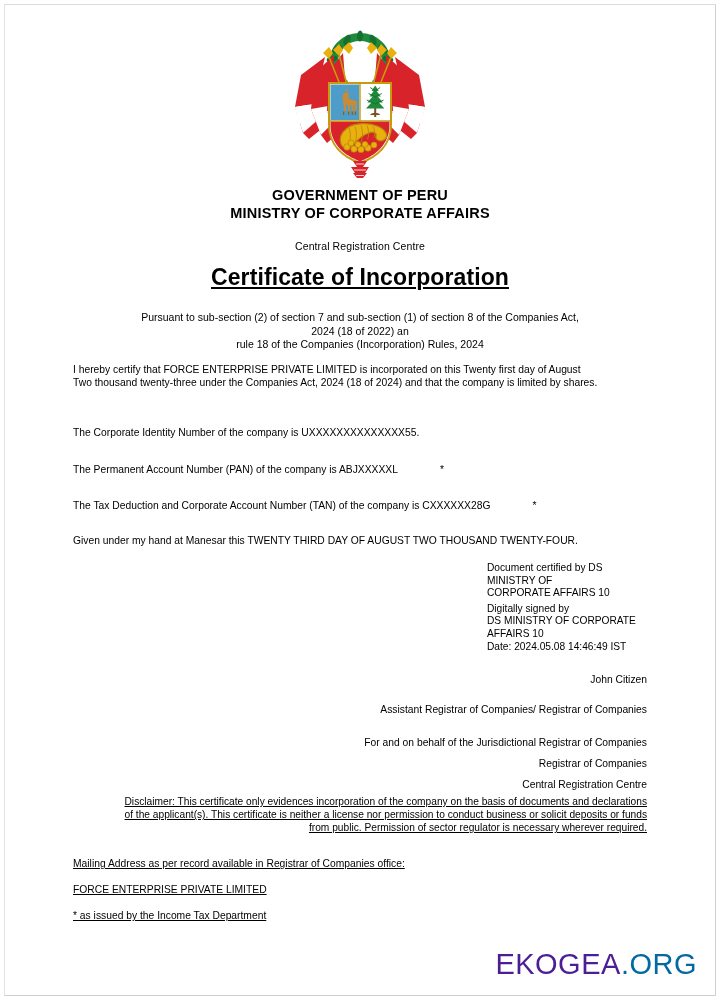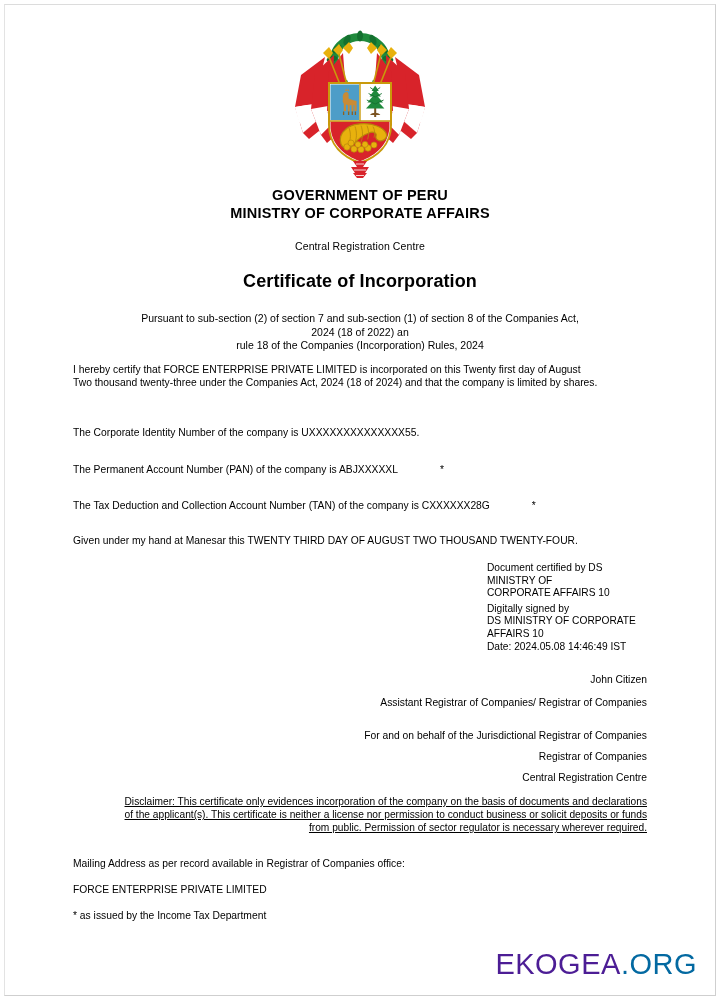--- a/index.html
+++ b/index.html
@@ -66,24 +66,25 @@
     font-weight: bold;
     letter-spacing: 0.2px;
     line-height: 17.5px;
   }
   .crc-line {
     font-size: 10.5px;
     margin-top: 18px;
     letter-spacing: 0.1px;
   }
   .cert-title {
-    font-size: 18px;
+    font-size: 23px;
     font-weight: bold;
-    margin-top: 19px;
+    margin-top: 12px;
     letter-spacing: 0.1px;
+    text-decoration: underline;
   }
   .pursuant {
     font-size: 10.5px;
     margin-top: 20px;
     line-height: 13.6px;
     padding: 0 90px;
   }
 
   
   .body-block {
@@ -115,21 +116,21 @@
   .cert-by .grp2 { margin-top: 3px; }
 
   .sig-lines {
     position: absolute;
     right: 68px;
     top: 668px;
     text-align: right;
     font-size: 10.3px;
     line-height: 13px;
   }
-  .sig-lines .l-name   { margin-bottom: 10px; }
+  .sig-lines .l-name   { margin-bottom: 17px; }
   .sig-lines .l-asst   { margin-bottom: 20px; }
   .sig-lines .l-behalf { margin-bottom: 8px; }
   .sig-lines .l-roc    { margin-bottom: 8px; }
 
   
   .disclaimer {
     position: absolute;
     left: 64px;
     right: 68px;
     top: 790px;
@@ -139,21 +140,21 @@
     text-decoration: underline;
   }
   .footer-block {
     position: absolute;
     left: 68px;
     right: 68px;
     top: 852px;
     font-size: 10.3px;
     line-height: 13px;
   }
-  .footer-block .f-row { margin-bottom: 13px; }
+  .footer-block .f-row { margin-bottom: 13px; text-decoration: underline; }
   .footer-block .f-row:last-child { margin-bottom: 0; }
 
   
   .watermark {
     position: absolute;
     right: 18px;
     bottom: 14px;
     font-size: 29px;
     letter-spacing: 0.5px;
     font-family: "Liberation Sans", sans-serif;
@@ -332,21 +333,21 @@
 
       <div class="spacer-24"></div>
 
       <div class="para">
         <span>The Permanent Account Number (PAN) of the company is </span><span class="bold">ABJXXXXXL</span><span class="ast" style="padding-left:42px">*</span>
       </div>
 
       <div class="spacer-22"></div>
 
       <div class="para">
-        <span>The Tax Deduction and Collection Account Number (TAN) of the company is </span><span class="bold">CXXXXXX28G</span><span class="ast" style="padding-left:42px">*</span>
+        <span>The Tax Deduction and Corporate Account Number (TAN) of the company is </span><span class="bold">CXXXXXX28G</span><span class="ast" style="padding-left:42px">*</span>
       </div>
 
       <div class="spacer-22"></div>
 
       <div class="para">Given under my hand at Manesar this TWENTY THIRD DAY OF AUGUST TWO THOUSAND TWENTY-FOUR.</div>
     </div>
 
     <div class="cert-by">
       <div class="grp1">
         <div>Document certified by DS</div>

